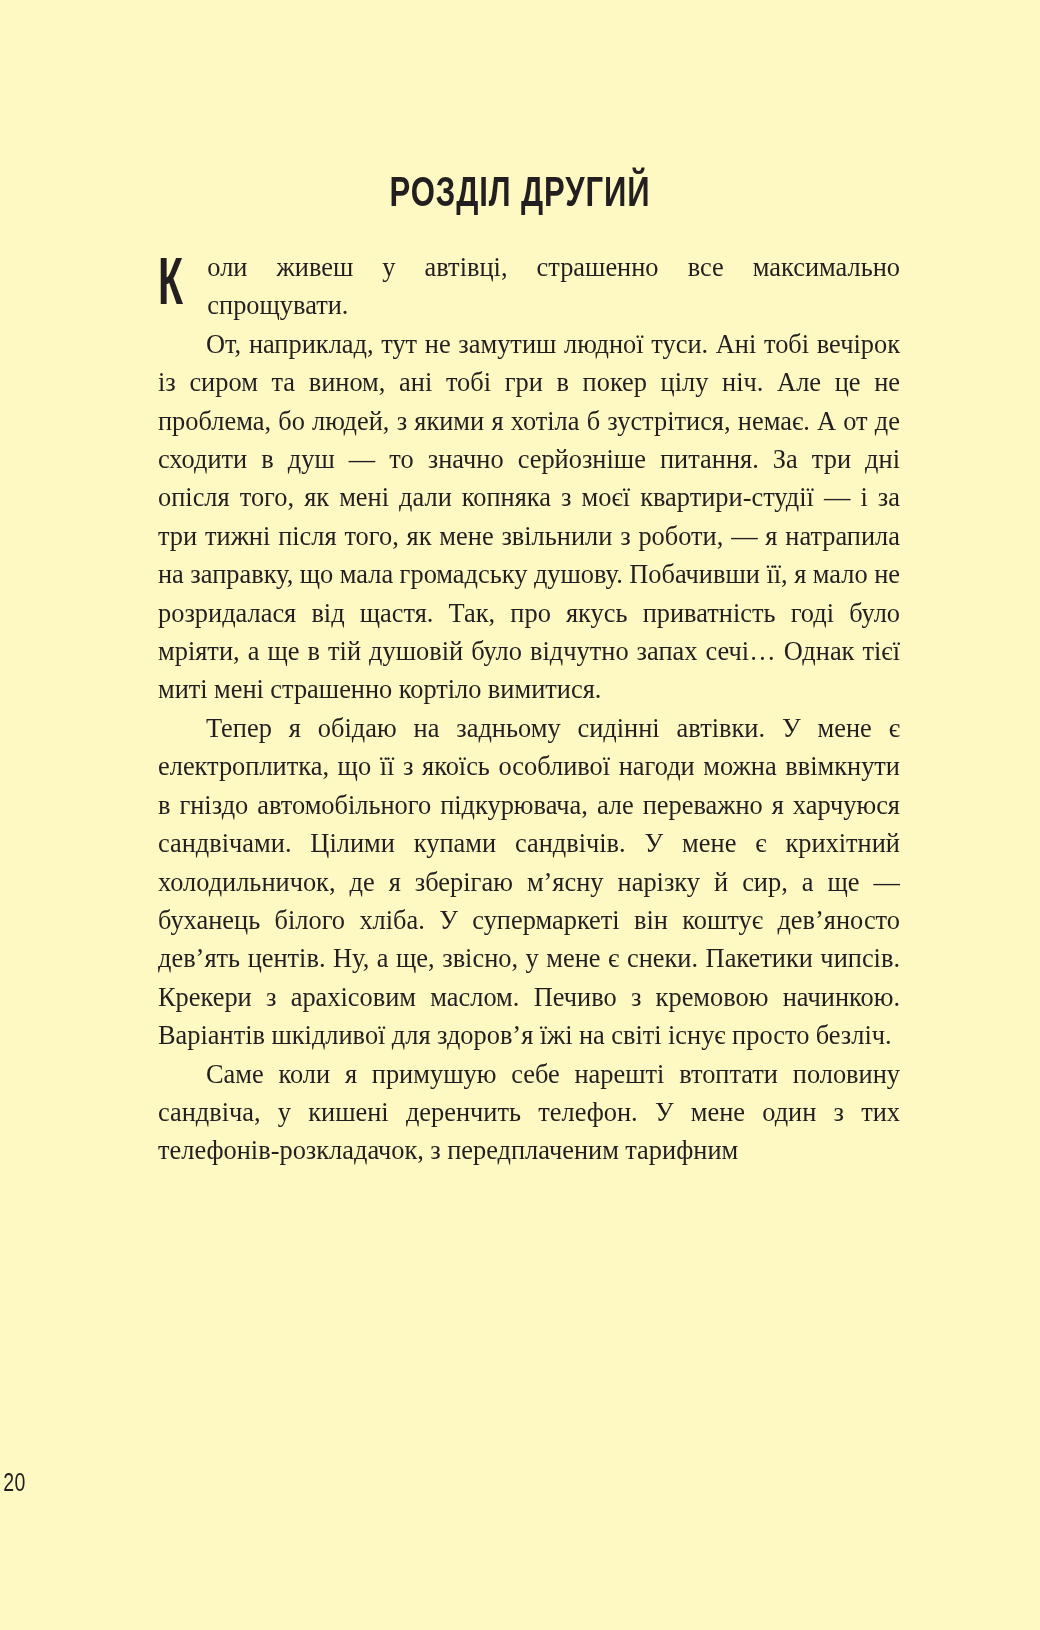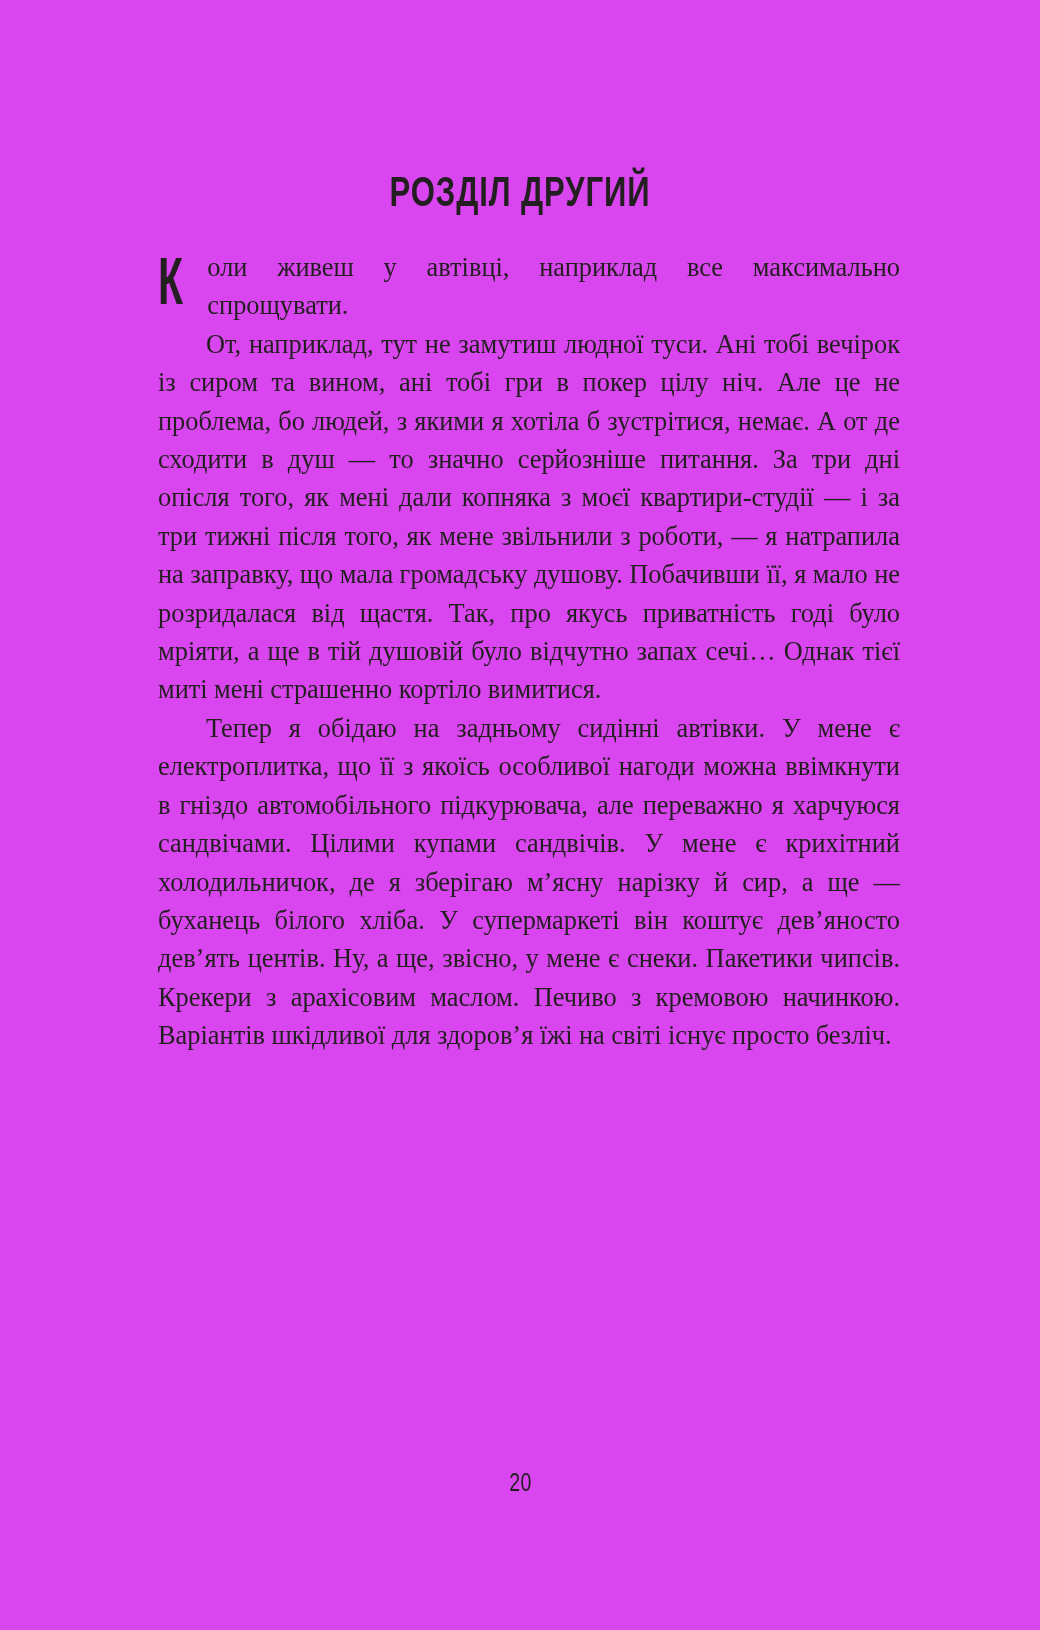--- a/index.html
+++ b/index.html
@@ -8,21 +8,21 @@
     background: #ffffff;
   }
   body {
     font-family: "Liberation Serif", "DejaVu Serif", serif;
     color: #231f20;
   }
   .page {
     position: relative;
     width: 1040px;
     height: 1630px;
-    background: #d946ef;
+    background: #fef9c3;
     overflow: hidden;
     box-sizing: border-box;
   }
 
   
   .chapter-title {
     position: absolute;
     left: 0;
     top: 168px;
     width: 1040px;
@@ -74,21 +74,21 @@
     transform-origin: left top;
     display: block;
   }
 
   
   .folio {
     position: absolute;
     left: 0;
     top: 1468px;
     width: 1040px;
-    text-align: center;
+    text-align: left;
     font-family: "Liberation Sans Narrow", "Liberation Sans", "DejaVu Sans", sans-serif;
     font-weight: 400;
     font-size: 25px;
     line-height: 28px;
     color: #231f20;
     letter-spacing: 0.5px;
   }
   .folio span {
     display: inline-block;
     transform: scaleX(0.78);
@@ -96,25 +96,26 @@
 </style>
 </head>
 <body>
 
 <div class="page">
 
   <div class="chapter-title">РОЗДІЛ ДРУГИЙ</div>
 
   <div class="textblock">
 
-    <p class="para first"><span class="dropcap">К</span><span>оли живеш у автівці, наприклад все максимально спрощувати.</span></p>
+    <p class="para first"><span class="dropcap">К</span><span>оли живеш у автівці, страшенно все максимально спрощувати.</span></p>
 
     <p class="para">От, наприклад, тут не замутиш людної туси. Ані тобі вечірок із сиром та вином, ані тобі гри в покер цілу ніч. Але це не проблема, бо людей, з якими я хотіла б зустрітися, немає. А от де сходити в душ — то значно серйозніше питання. За три дні опісля того, як мені дали копняка з моєї квартири-студії — і за три тижні після того, як мене звільнили з роботи, — я натрапила на заправку, що мала громадську душову. Побачивши її, я мало не розридалася від щастя. Так, про якусь приватність годі було мріяти, а ще в тій душовій було відчутно запах сечі… Однак тієї миті мені страшенно кортіло вимитися.</p>
 
     <p class="para">Тепер я обідаю на задньому сидінні автівки. У мене є електроплитка, що її з якоїсь особливої нагоди можна ввімкнути в гніздо автомобільного підкурювача, але переважно я харчуюся сандвічами. Цілими купами сандвічів. У мене є крихітний холодильничок, де я зберігаю м’ясну нарізку й сир, а ще — буханець білого хліба. У супермаркеті він коштує дев’яносто дев’ять центів. Ну, а ще, звісно, у мене є снеки. Пакетики чипсів. Крекери з арахісовим маслом. Печиво з кремовою начинкою. Варіантів шкідливої для здоров’я їжі на світі існує просто безліч.</p>
 
 
+    <p class="para">Саме коли я примушую себе нарешті втоптати половину сандвіча, у кишені деренчить телефон. У мене один з тих телефонів-розкладачок, з передплаченим тарифним</p>
 
   </div>
 
   <div class="folio"><span>20</span></div>
 
 </div>
 
 </body></html>

